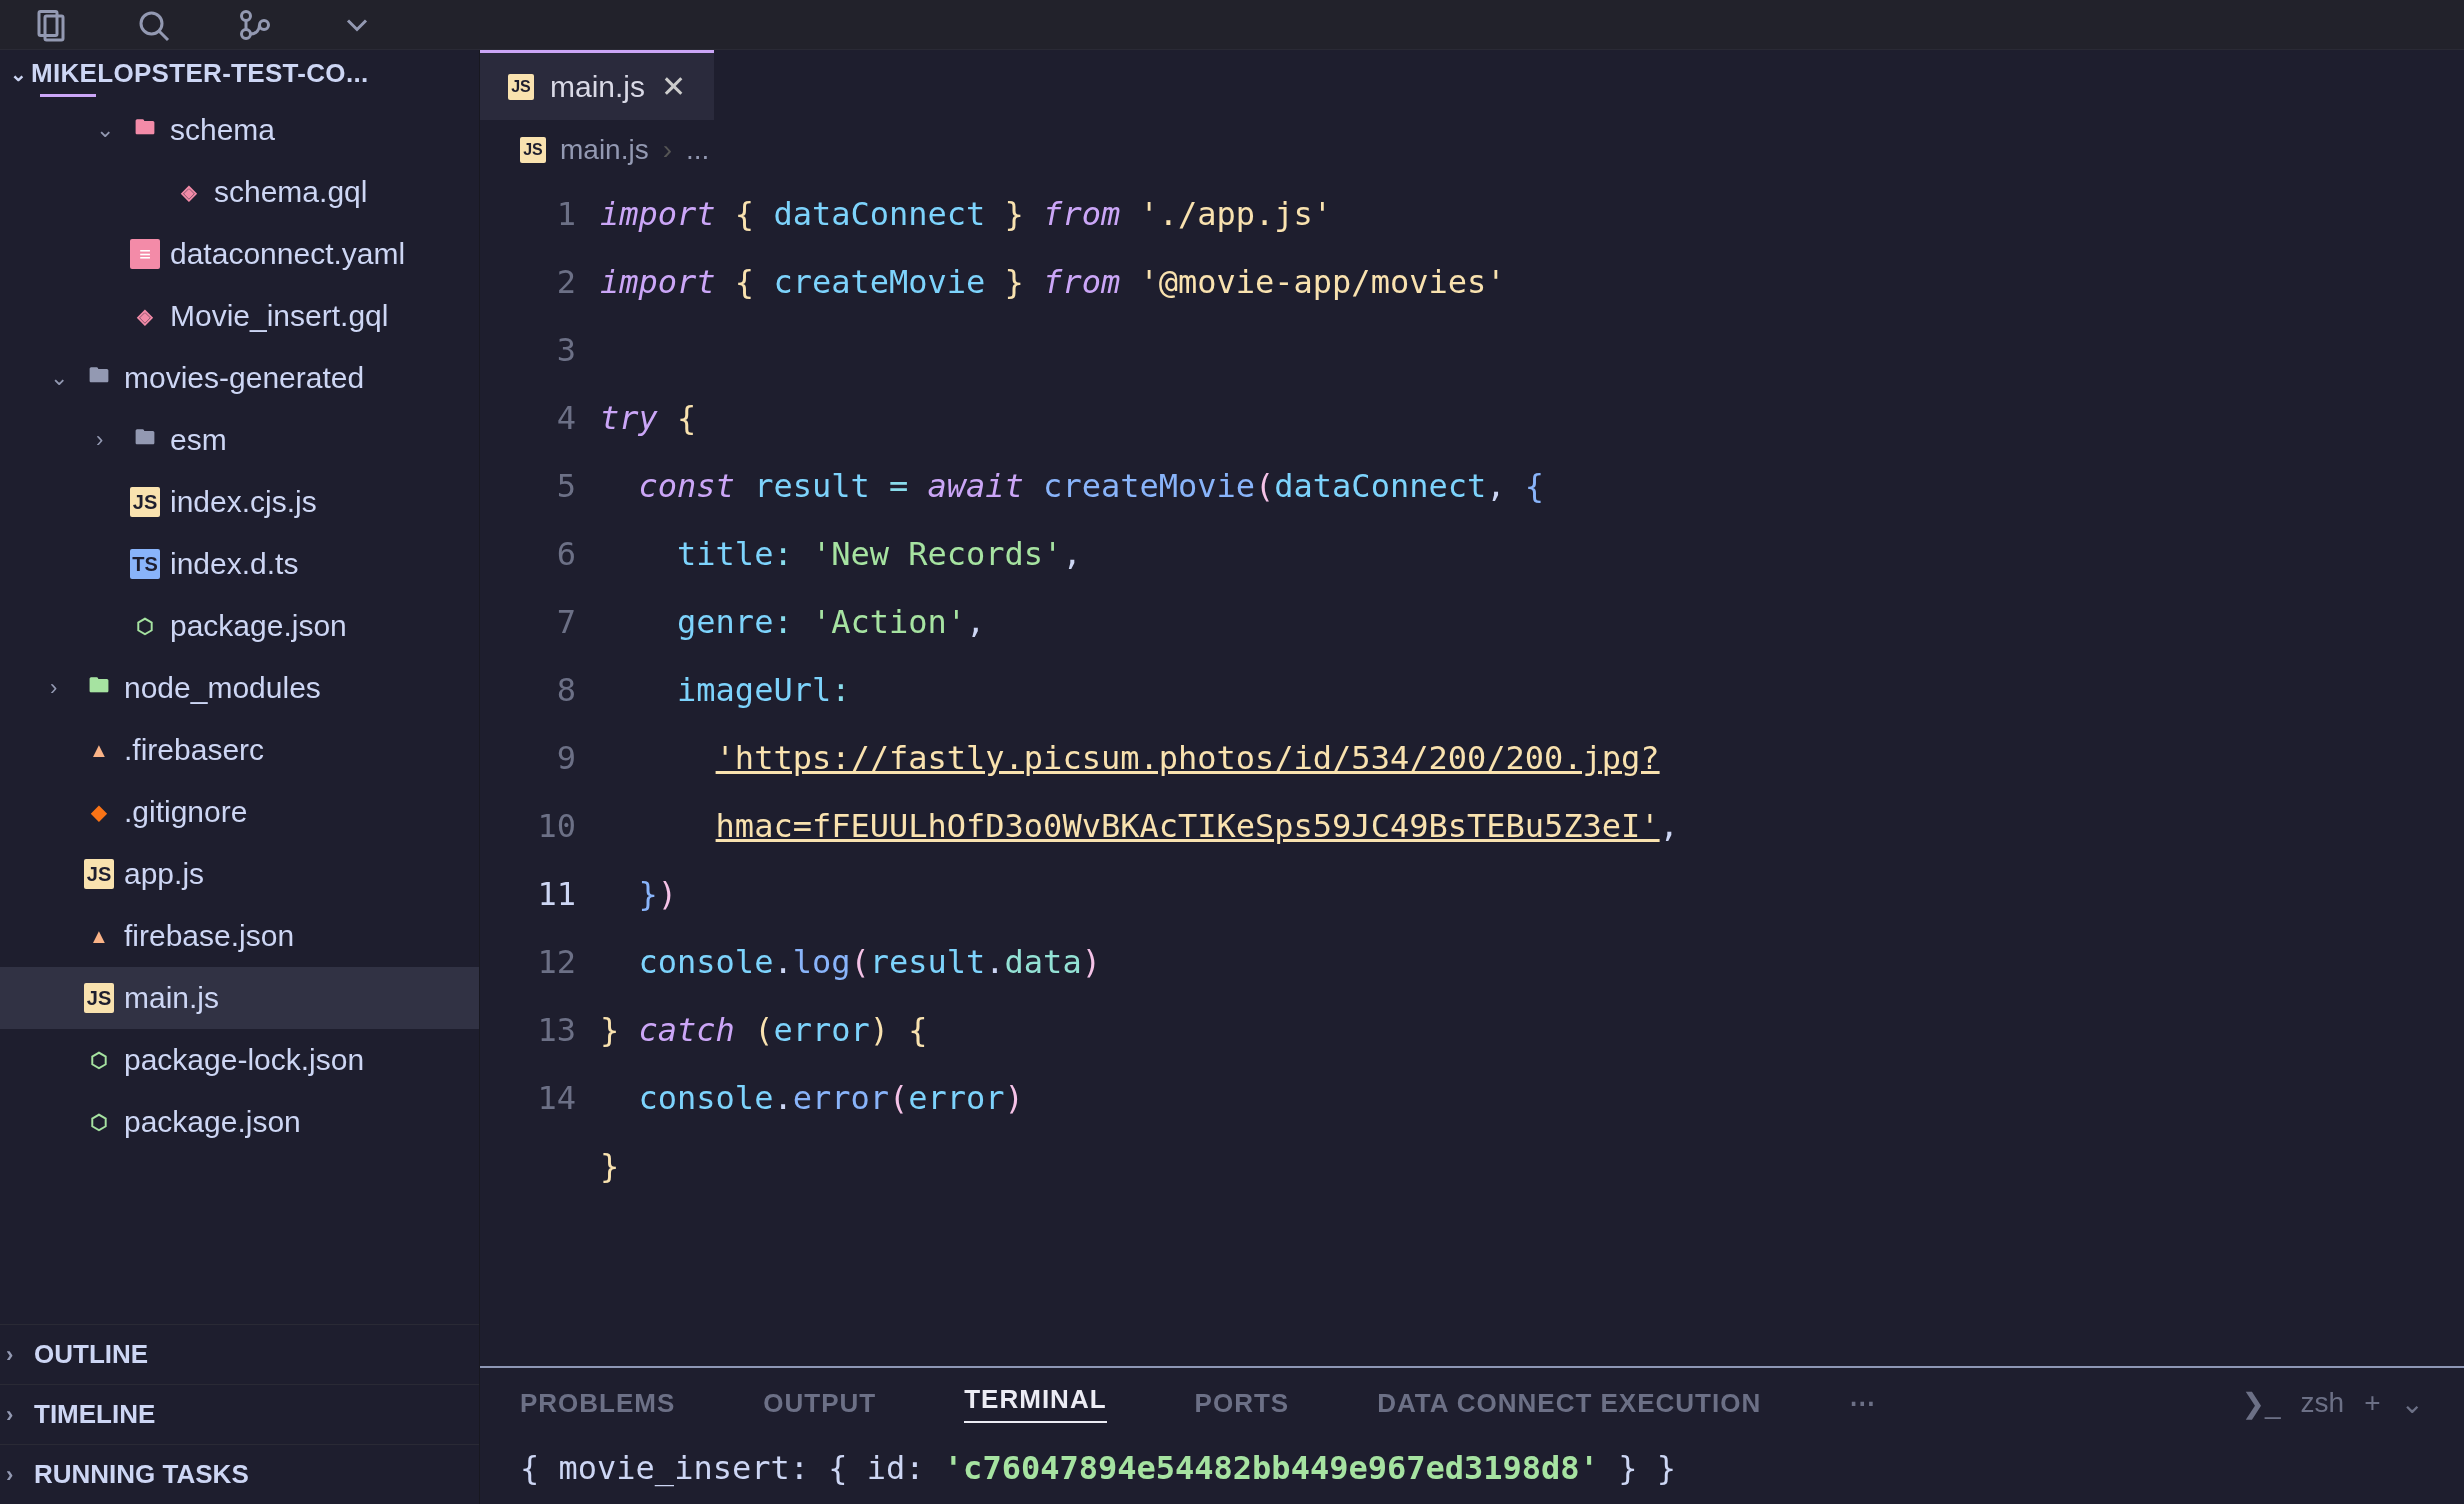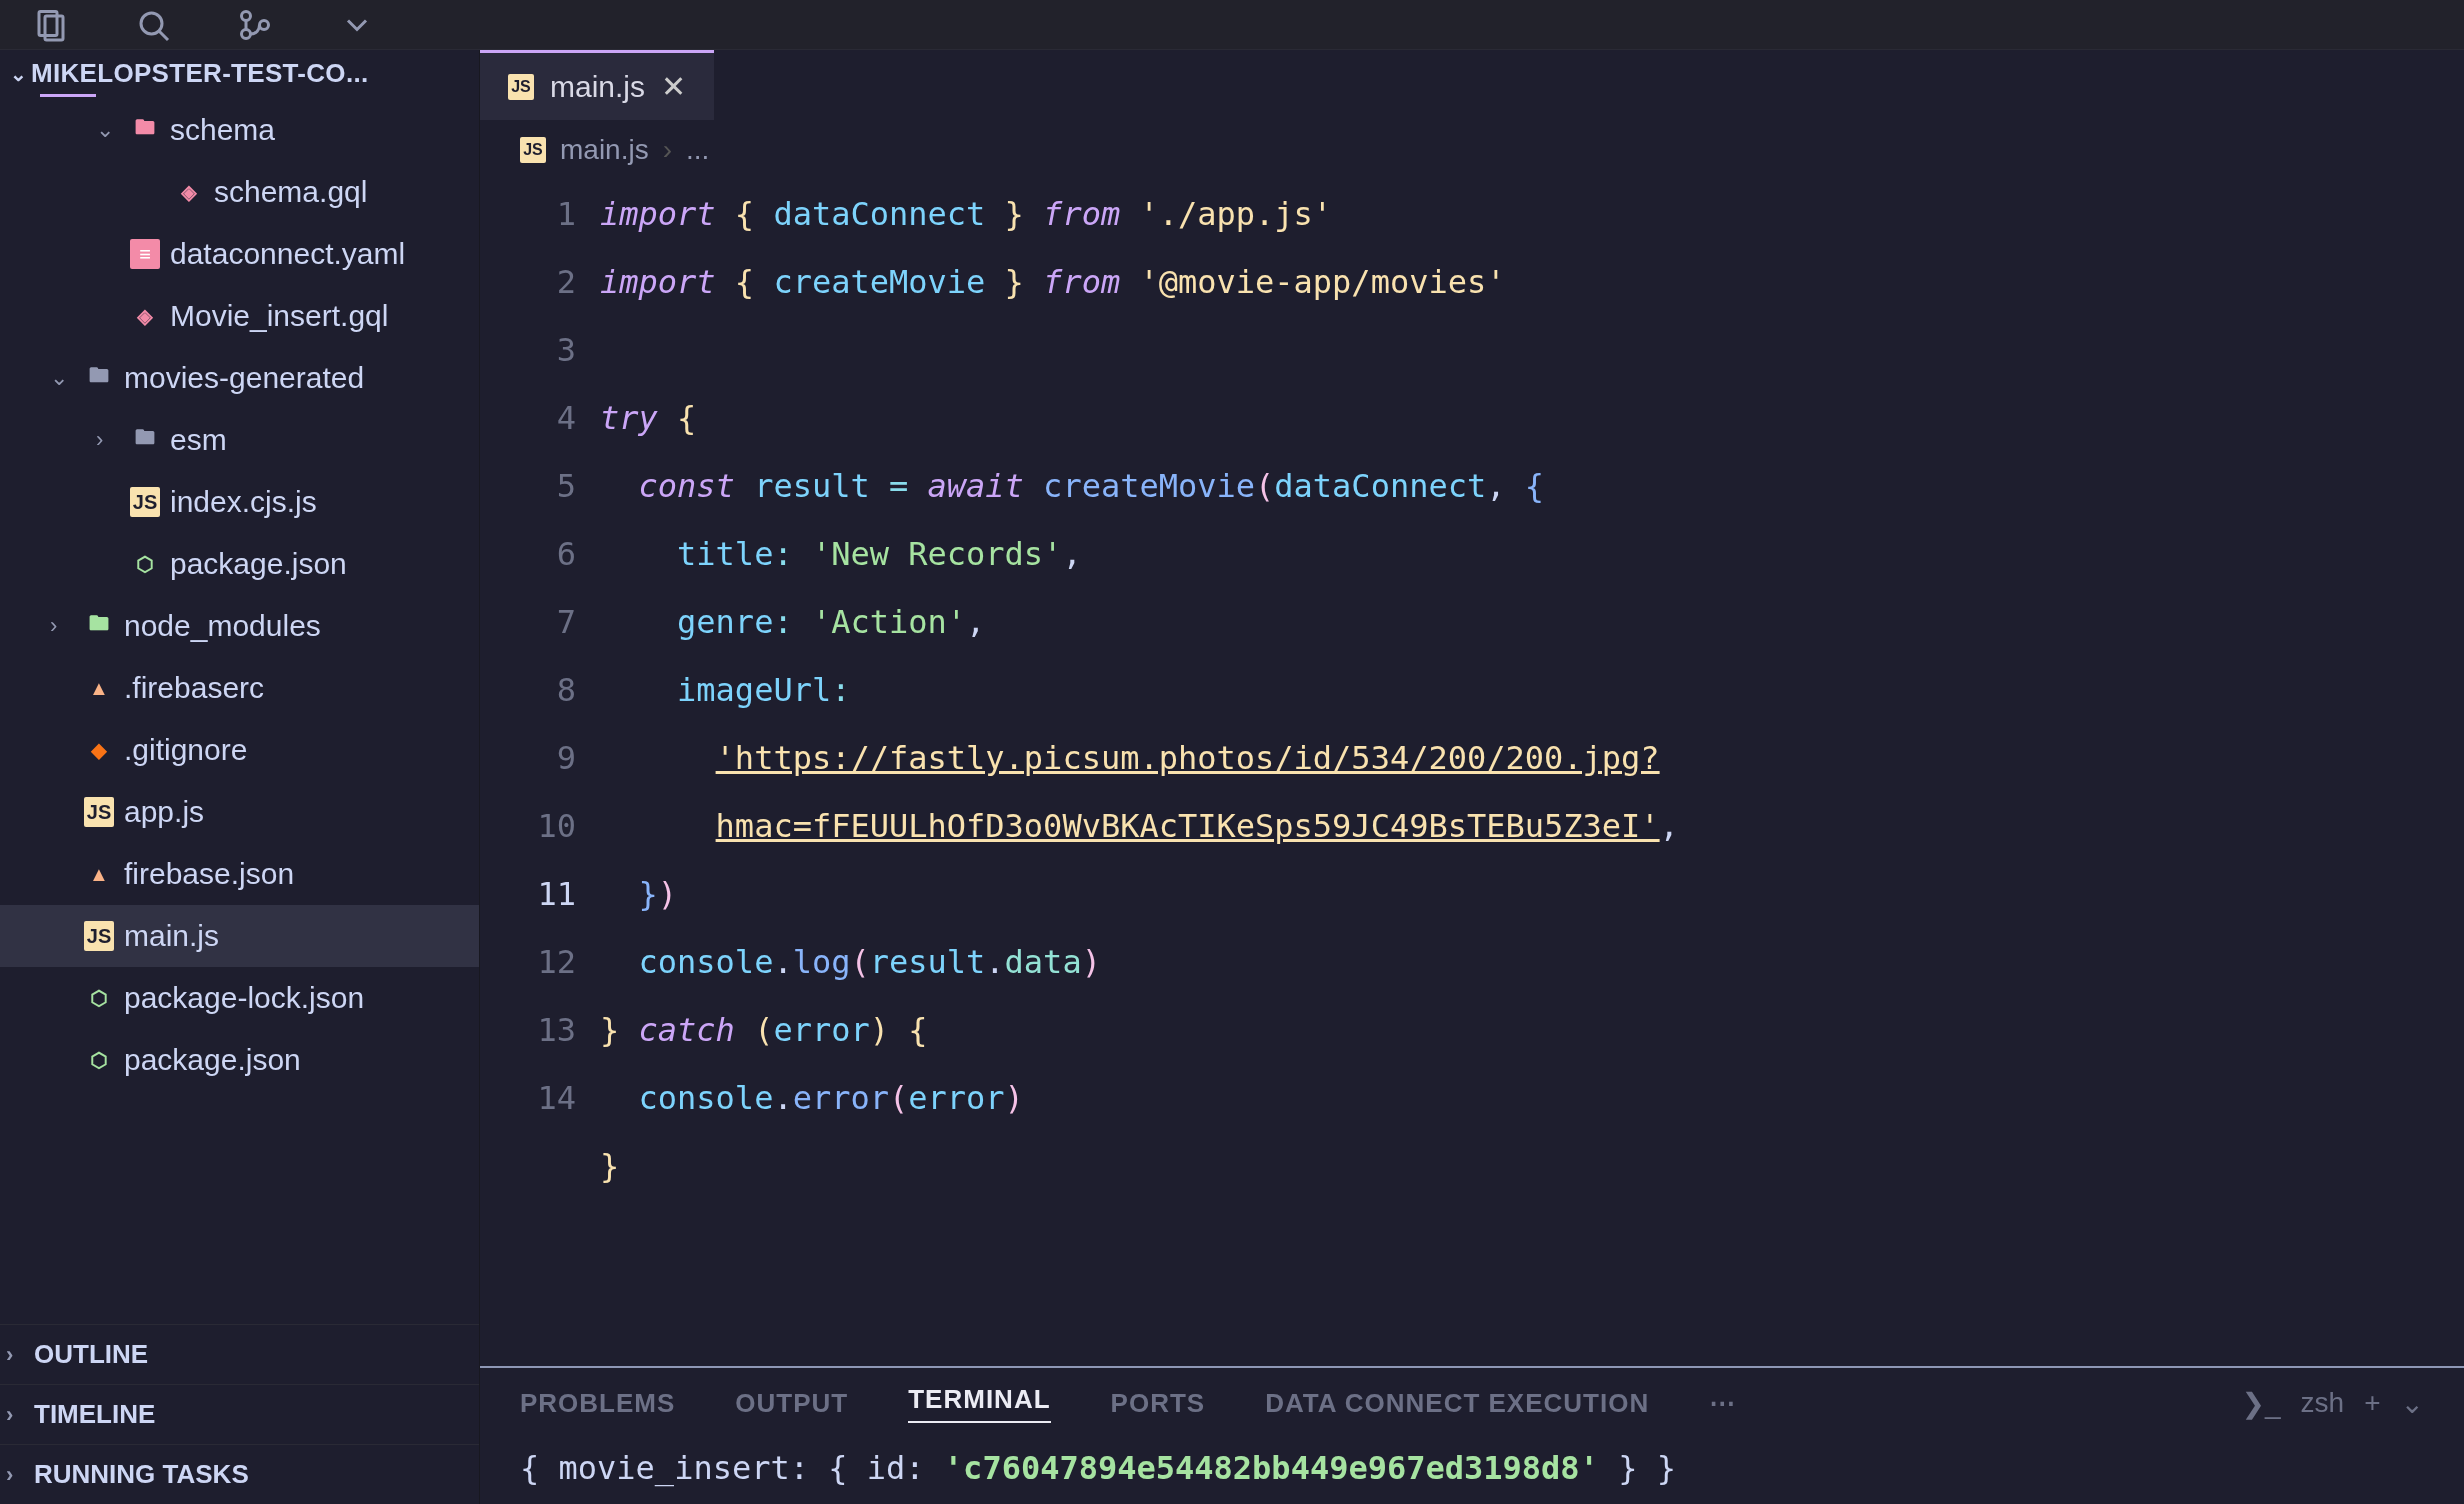--- a/index.html
+++ b/index.html
@@ -46,21 +46,21 @@
   .str-y{ color:#f9e2af;text-align:center; } 
   .url{ color:#f9e2af; text-decoration:underline; }
   .prop{ color:#7dd3fc;margin-top:32px; }
   .id{ color:#94e2d5; }
   .op{ color:#89dceb;}
   .brace-y{color:#f9e2af;}
   .brace-p{color:#f5c2e7;}
   .brace-b{color:#89b4fa;}
 
   .panel-area{ border-top:2px solid #8e97b5;}
-  .panel-tabs{ height:70px; display:flex; align-items:center; gap:60px; padding:8px 40px; font-size:26px; color:#6c7086; font-weight:600; letter-spacing:1px;}
+  .panel-tabs{ height:70px; display:flex; align-items:center; gap:88px; padding:8px 40px; font-size:26px; color:#6c7086; font-weight:600; letter-spacing:1px;}
   .panel-tabs .ptab.active{ color:#ececf4; border-bottom:2px solid #ececf4; padding-bottom:6px;}
   .panel-tabs .right{ margin-left:auto; display:flex; align-items:center; gap:20px; font-size:28px; font-weight:400; letter-spacing:0;}
   .terminal{ padding:4px 40px 10px 40px; font-family:Menlo, Monaco, Consolas, monospace; font-size:32px; line-height:52px;}
   .bullet{color:#89b4fa;}
   .prompt-green{color:#a6e3a1;font-weight:bold;}
 
   .accent-bar-top{ position:absolute; top:94px; left:40px; width:56px; height:3px; background:#cba6f7;}
   svg{stroke:currentColor; fill:none; stroke-width:2;}
 </style>
 </head>
@@ -130,20 +130,25 @@
           </div>
           <div class="tree-row pad-2">
             <span class="twist">›</span>
             <span class="ficon" style="background: transparent; color: rgb(147, 153, 178);">🖿</span>
             <span>esm</span>
           </div>
           <div class="tree-row pad-2">
             <span class="twist"></span>
             <span class="ficon" style="background: rgb(249, 226, 175); color: rgb(30, 30, 46);">JS</span>
             <span>index.cjs.js</span>
+          </div>
+          <div class="tree-row pad-2">
+            <span class="twist"></span>
+            <span class="ficon" style="background: rgb(137, 180, 250); color: rgb(30, 30, 46);">TS</span>
+            <span>index.d.ts</span>
           </div>
           <div class="tree-row pad-2">
             <span class="twist"></span>
             <span class="ficon" style="background: transparent; color: rgb(166, 227, 161);">⬡</span>
             <span>package.json</span>
           </div>
           <div class="tree-row pad-1">
             <span class="twist">›</span>
             <span class="ficon" style="background: transparent; color: rgb(166, 227, 161);">🖿</span>
             <span>node_modules</span>

